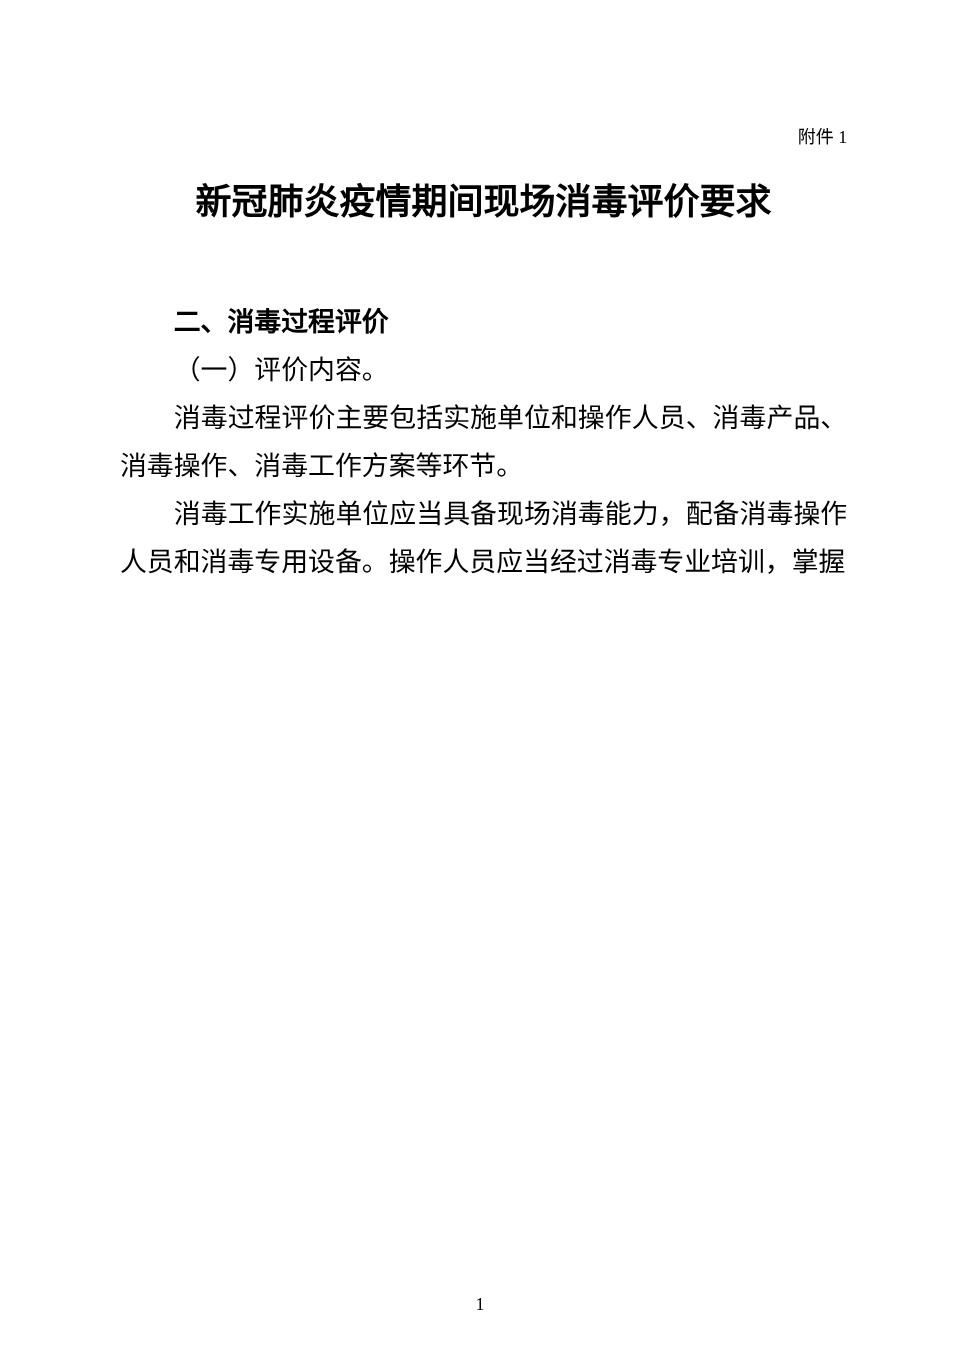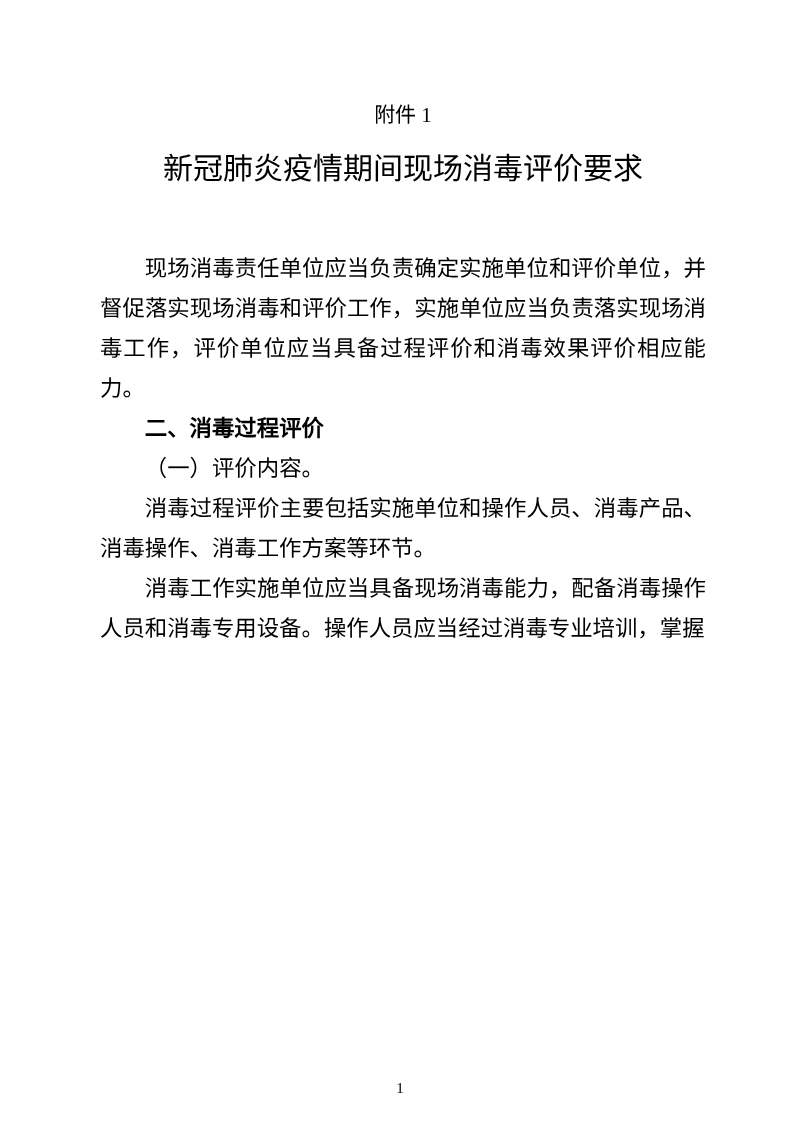--- a/index.html
+++ b/index.html
@@ -17,30 +17,30 @@
     font-family: "Liberation Serif", "DejaVu Serif", serif;
   }
   .content {
     position: absolute;
     left: 100px;
     top: 0;
     width: 606px;
   }
   .attachment-label {
     margin-top: 101px;
-    font-size: 21px;
+    font-size: 15px;
     line-height: 28px;
     font-family: "Liberation Serif", "DejaVu Serif", serif;
-    text-align: center;
+    text-align: right;
   }
   .doc-title {
     margin: 20px 0 0 0;
     font-size: 30px;
     line-height: 40px;
-    font-weight: normal;
+    font-weight: bold;
     text-align: center;
     font-family: "Liberation Serif", "DejaVu Serif", serif;
     letter-spacing: 0;
   }
   .body-text {
     margin-top: 60px;
     font-size: 22.4px;
     line-height: 40px;
   }
   .section-heading {
@@ -78,21 +78,20 @@
 <div class="page">
   <div class="content">
 
     <div class="attachment-label">附件 1</div>
 
     <h1 class="doc-title">新冠肺炎疫情期间现场消毒评价要求</h1>
 
     <div class="body-text">
 
 
-      <p class="para">现场消毒责任单位应当负责确定实施单位和评价单位，并督促落实现场消毒和评价工作，实施单位应当负责落实现场消毒工作，评价单位应当具备过程评价和消毒效果评价相应能力。</p>
 
 
       <h2 class="section-heading">二、消毒过程评价</h2>
 
       <p class="para">（一）评价内容。</p>
 
       <p class="para">消毒过程评价主要包括实施单位和操作人员、消毒产品、消毒操作、消毒工作方案等环节。</p>
 
 
       <p class="para">消毒工作实施单位应当具备现场消毒能力，配备消毒操作人员和消毒专用设备。操作人员应当经过消毒专业培训，掌握</p>

